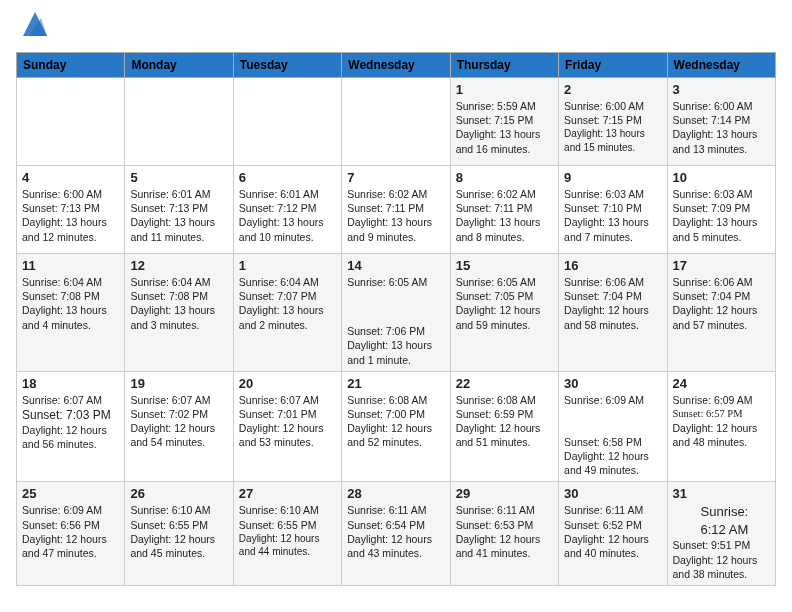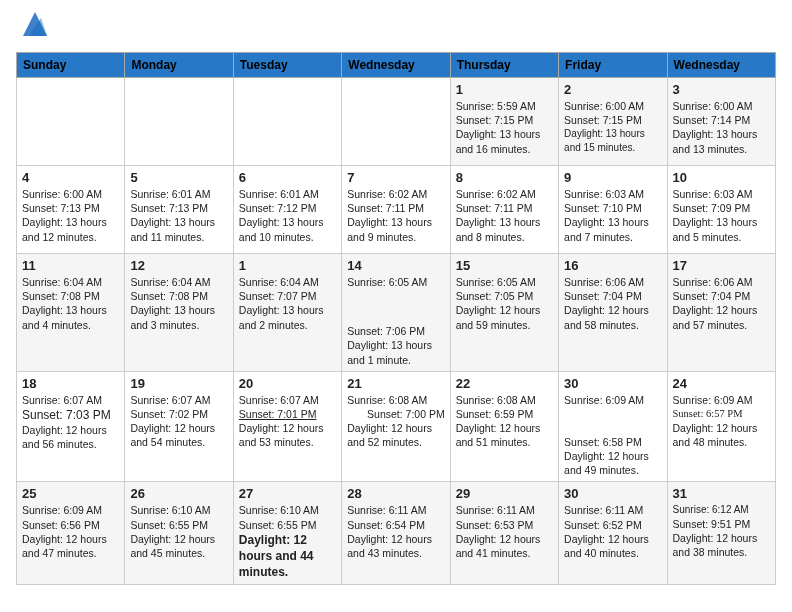--- a/index.html
+++ b/index.html
@@ -225,27 +225,27 @@
         </td>
         <td>
           <span class="day-num">19</span>
           <div style="font-size: 10.5px; line-height: 1.35;">Sunrise: 6:07 AM</div>
           <div style="font-size: 10.5px; line-height: 1.35;">Sunset: 7:02 PM</div>
           <div style="font-size: 10.5px; line-height: 1.35;">Daylight: 12 hours and 54 minutes.</div>
         </td>
         <td>
           <span class="day-num">20</span>
           <div style="font-size: 10.5px; line-height: 1.35;">Sunrise: 6:07 AM</div>
-          <div style="font-size: 10.5px; line-height: 1.35; text-decoration: underline;">Sunset: 7:01 PM</div>
+          <div style="font-size: 10.5px; line-height: 1.35;">Sunset: 7:01 PM</div>
           <div style="font-size: 10.5px; line-height: 1.35;">Daylight: 12 hours and 53 minutes.</div>
         </td>
         <td>
           <span class="day-num">21</span>
           <div style="font-size: 10.5px; line-height: 1.35;">Sunrise: 6:08 AM</div>
-          <div style="font-size: 10.5px; line-height: 1.35; text-align: right;">Sunset: 7:00 PM</div>
+          <div style="font-size: 10.5px; line-height: 1.35;">Sunset: 7:00 PM</div>
           <div style="font-size: 10.5px; line-height: 1.35;">Daylight: 12 hours and 52 minutes.</div>
         </td>
         <td>
           <span class="day-num">22</span>
           <div style="font-size: 10.5px; line-height: 1.35;">Sunrise: 6:08 AM</div>
           <div style="font-size: 10.5px; line-height: 1.35;">Sunset: 6:59 PM</div>
           <div style="font-size: 10.5px; line-height: 1.35;">Daylight: 12 hours and 51 minutes.</div>
         </td>
         <td>
           <span class="day-num">30</span>
@@ -270,21 +270,21 @@
         <td>
           <span class="day-num">26</span>
           <div style="font-size: 10.5px; line-height: 1.35;">Sunrise: 6:10 AM</div>
           <div style="font-size: 10.5px; line-height: 1.35;">Sunset: 6:55 PM</div>
           <div style="font-size: 10.5px; line-height: 1.35;">Daylight: 12 hours and 45 minutes.</div>
         </td>
         <td>
           <span class="day-num">27</span>
           <div style="font-size: 10.5px; line-height: 1.35;">Sunrise: 6:10 AM</div>
           <div style="font-size: 10.5px; line-height: 1.35;">Sunset: 6:55 PM</div>
-          <div style="font-size: 12px; line-height: 1.35; font-weight: bold;">Daylight: 12 hours and 44 minutes.</div>
+          <div style="font-size: 10px; line-height: 1.35;">Daylight: 12 hours and 44 minutes.</div>
         </td>
         <td>
           <span class="day-num">28</span>
           <div style="font-size: 10.5px; line-height: 1.35;">Sunrise: 6:11 AM</div>
           <div style="font-size: 10.5px; line-height: 1.35;">Sunset: 6:54 PM</div>
           <div style="font-size: 10.5px; line-height: 1.35;">Daylight: 12 hours and 43 minutes.</div>
         </td>
         <td>
           <span class="day-num">29</span>
           <div style="font-size: 10.5px; line-height: 1.35;">Sunrise: 6:11 AM</div>
@@ -292,19 +292,19 @@
           <div style="font-size: 10.5px; line-height: 1.35;">Daylight: 12 hours and 41 minutes.</div>
         </td>
         <td>
           <span class="day-num">30</span>
           <div style="font-size: 10.5px; line-height: 1.35;">Sunrise: 6:11 AM</div>
           <div style="font-size: 10.5px; line-height: 1.35;">Sunset: 6:52 PM</div>
           <div style="font-size: 10.5px; line-height: 1.35;">Daylight: 12 hours and 40 minutes.</div>
         </td>
         <td>
           <span class="day-num">31</span>
-          <div style="font-size: 10px; line-height: 1.35;">Sunrise: 6:12 AM</div>
+          <div style="font-size: 13px; line-height: 1.35; margin-left: 28px;">Sunrise: 6:12 AM</div>
           <div style="font-size: 10.5px; line-height: 1.35;">Sunset: 9:51 PM</div>
           <div style="font-size: 10.5px; line-height: 1.35;">Daylight: 12 hours and 38 minutes.</div>
         </td>
       </tr>
     </tbody>
 </table>
 
 </body></html>

